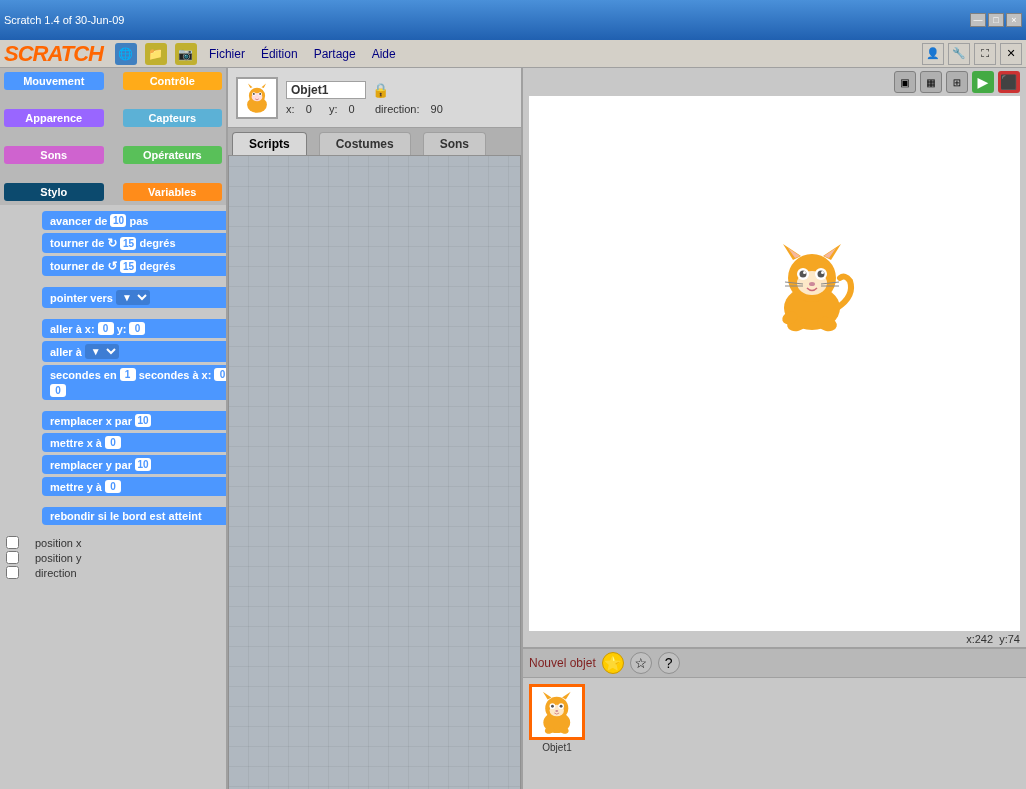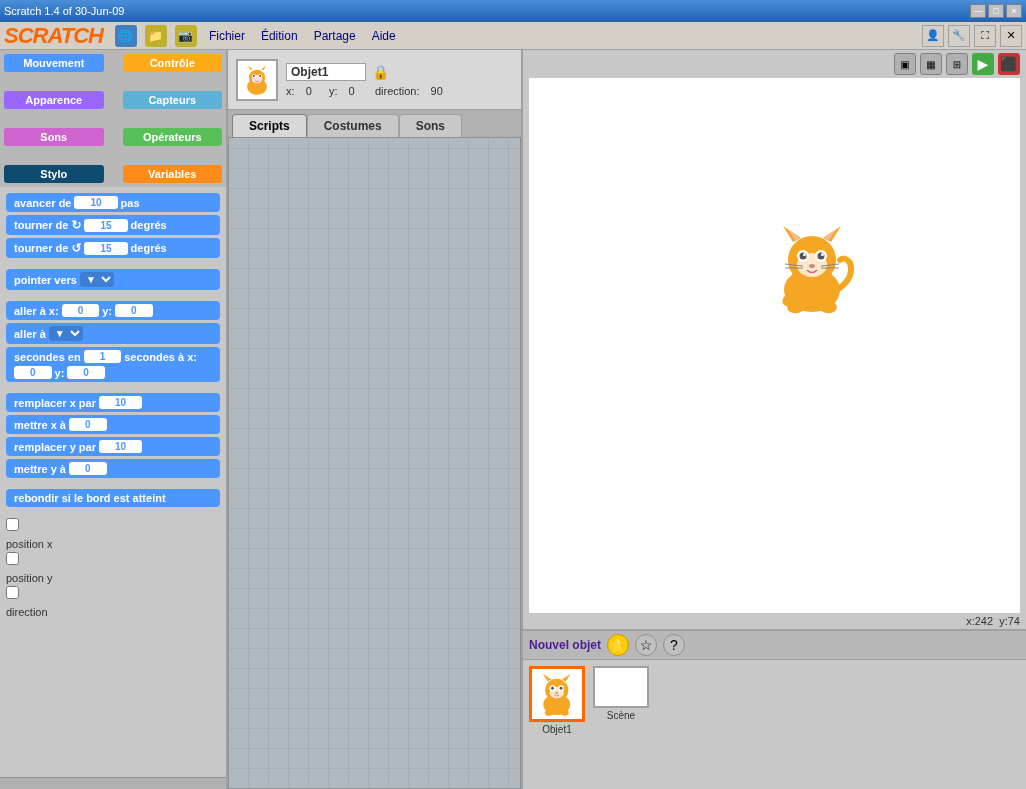--- a/index.html
+++ b/index.html
@@ -8,21 +8,21 @@
       height: 789px;
       background: #a0a0a0;
       font-family: Arial, sans-serif;
       font-size: 11px;
       overflow: hidden;
     }
 
     
     #title-bar {
       background: linear-gradient(to bottom, #4a90d9, #2060b0);
-      height: 22px;
+      height: 40px;
       display: flex;
       align-items: center;
       justify-content: space-between;
       padding: 0 4px;
       color: white;
       font-size: 11px;
     }
     #title-bar-buttons {
       display: flex;
       gap: 2px;
@@ -147,53 +147,53 @@
       gap: 3px;
       padding: 3px 8px;
       border-radius: 4px;
       color: white;
       font-size: 11px;
       font-weight: bold;
       margin-bottom: 3px;
       cursor: grab;
       white-space: nowrap;
       flex-wrap: wrap;
+      margin-left: 36px;
     }
     .block-full { display: flex; width: 100%; }
     .block-movement { background: #4c97ff; }
     .block-value {
       background: white;
       color: #4c97ff;
       border-radius: 3px;
-      padding: 1px 16px;
+      padding: 1px 0;
       font-size: 10px;
       min-width: 16px;
       text-align: center;
     }
     .block-dropdown {
       background: #3d7dd4;
       color: white;
       border: none;
       border-radius: 3px;
       font-size: 10px;
       padding: 1px 2px;
     }
     .block-row {
       margin-bottom: 3px;
     }
     .block-section-gap { height: 8px; }
 
     .checkbox-block {
       display: flex;
-      align-items: flex-start;
-      gap: 7px;
+      align-items: flex-end;
+      gap: 16px;
       margin-bottom: 2px;
       color: #333;
       font-size: 11px;
-      flex-direction: column;
     }
     .checkbox-block input { cursor: pointer; }
 
     
     #middle-panel {
       width: 295px;
       background: #c8c8c8;
       display: flex;
       flex-direction: column;
       border-right: 2px solid #a0a0a0;
@@ -245,21 +245,21 @@
       font-size: 11px;
       color: #333;
     }
     #sprite-coords span { margin-right: 8px; }
 
     
     #tabs {
       display: flex;
       background: #b0b0b0;
       padding: 4px 4px 0;
-      gap: 0;
+      gap: 12px;
     }
     .tab {
       padding: 4px 16px;
       background: #c8c8c8;
       border: 1px solid #a0a0a0;
       border-bottom: none;
       border-radius: 4px 4px 0 0;
       font-size: 12px;
       font-weight: bold;
       color: #333;
@@ -358,22 +358,22 @@
     #sprites-header {
       display: flex;
       align-items: center;
       padding: 3px 6px;
       gap: 6px;
       background: #b8b8b8;
       border-bottom: 1px solid #a0a0a0;
     }
     #sprites-header-label {
       font-size: 12px;
-      font-weight: bold;
-      color: #4c1d95;
+      font-weight: normal;
+      color: #7f1d1d;
     }
     .sprite-add-btn {
       width: 22px;
       height: 22px;
       background: #ffcc00;
       border-radius: 50%;
       display: flex;
       align-items: center;
       justify-content: center;
       font-size: 14px;
@@ -729,22 +729,17 @@
                 <circle cx="56" cy="38" r="3" fill="#555"></circle>
               <ellipse cx="47" cy="48" rx="3" ry="2" fill="#cc8899"></ellipse>
               <path d="M42 52 Q47 57 52 52" stroke="#cc6677" fill="none" stroke-width="1.5"></path>
               <ellipse cx="32" cy="88" rx="10" ry="7" fill="#f5a623" transform="rotate(-15 32 88)"></ellipse>
               <ellipse cx="62" cy="88" rx="10" ry="7" fill="#f5a623" transform="rotate(15 62 88)"></ellipse>
             </svg>
           </div>
           <span class="sprite-label">Objet1</span>
         </div>
 
-        <div class="sprite-item">
-          <div class="scene-thumbnail">
-          </div>
-          <span class="sprite-label">Scène</span>
-        </div>
       </div>
     </div>
   </div>
 
 </div>
 
 </body></html>

